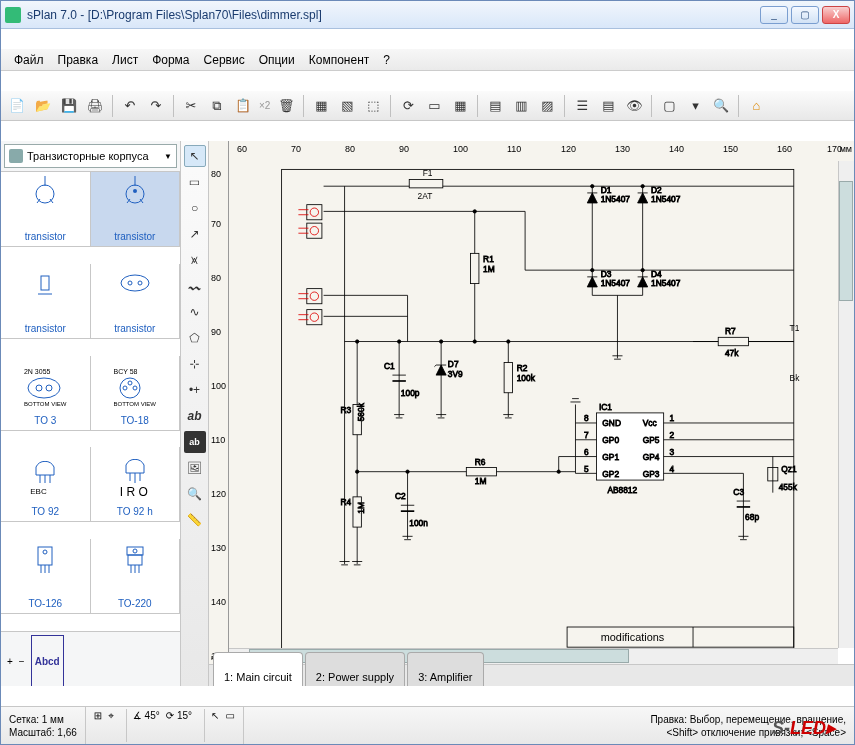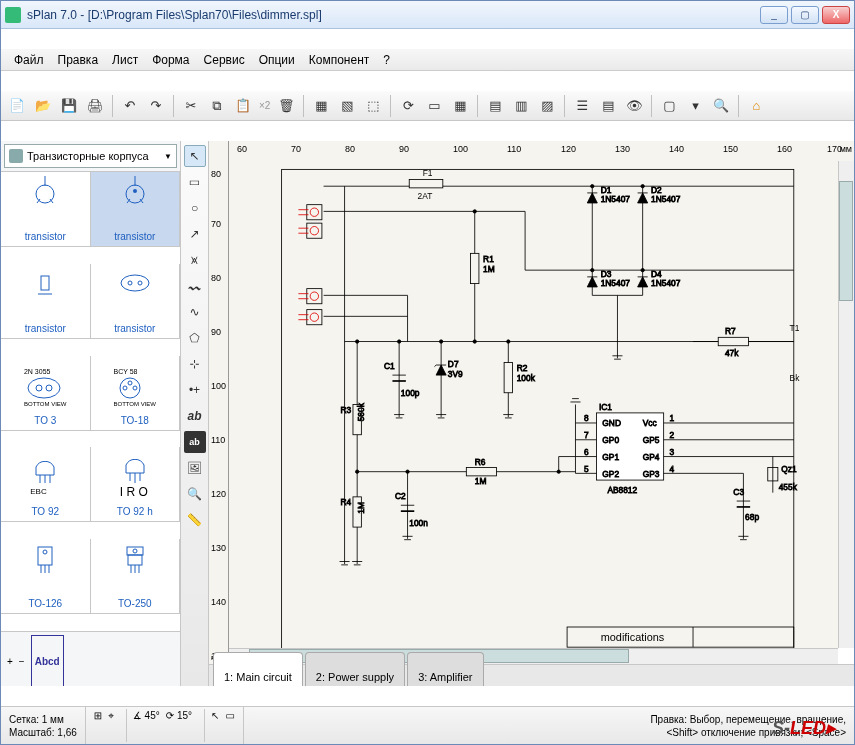--- a/index.html
+++ b/index.html
@@ -253,21 +253,21 @@
             <div class="lib-sym">
               <svg width="28" height="34">
                 <rect x="6" y="4" width="16" height="8" fill="none" stroke="#2060c0"></rect>
                 <rect x="7" y="12" width="14" height="10" fill="none" stroke="#2060c0"></rect>
                 <circle cx="14" cy="8" r="2" fill="none" stroke="#2060c0"></circle>
                 <line x1="10" y1="22" x2="10" y2="30" stroke="#2060c0"></line>
                 <line x1="14" y1="22" x2="14" y2="30" stroke="#2060c0"></line>
                 <line x1="18" y1="22" x2="18" y2="30" stroke="#2060c0"></line>
               </svg>
             </div>
-            <div class="lib-cell-label">TO-250</div>
+            <div class="lib-cell-label">TO-220</div>
           </div>
       </div>
       <div class="sidebar-status">
         <span>+</span>
         <span>−</span>
         <span style="border:1px solid #339;color:#339;padding:18px 3px;font-weight:bold">Abcd</span>
         <div class="row">
             <span>X: 98,0</span>
           </div>
         <div class="row">

